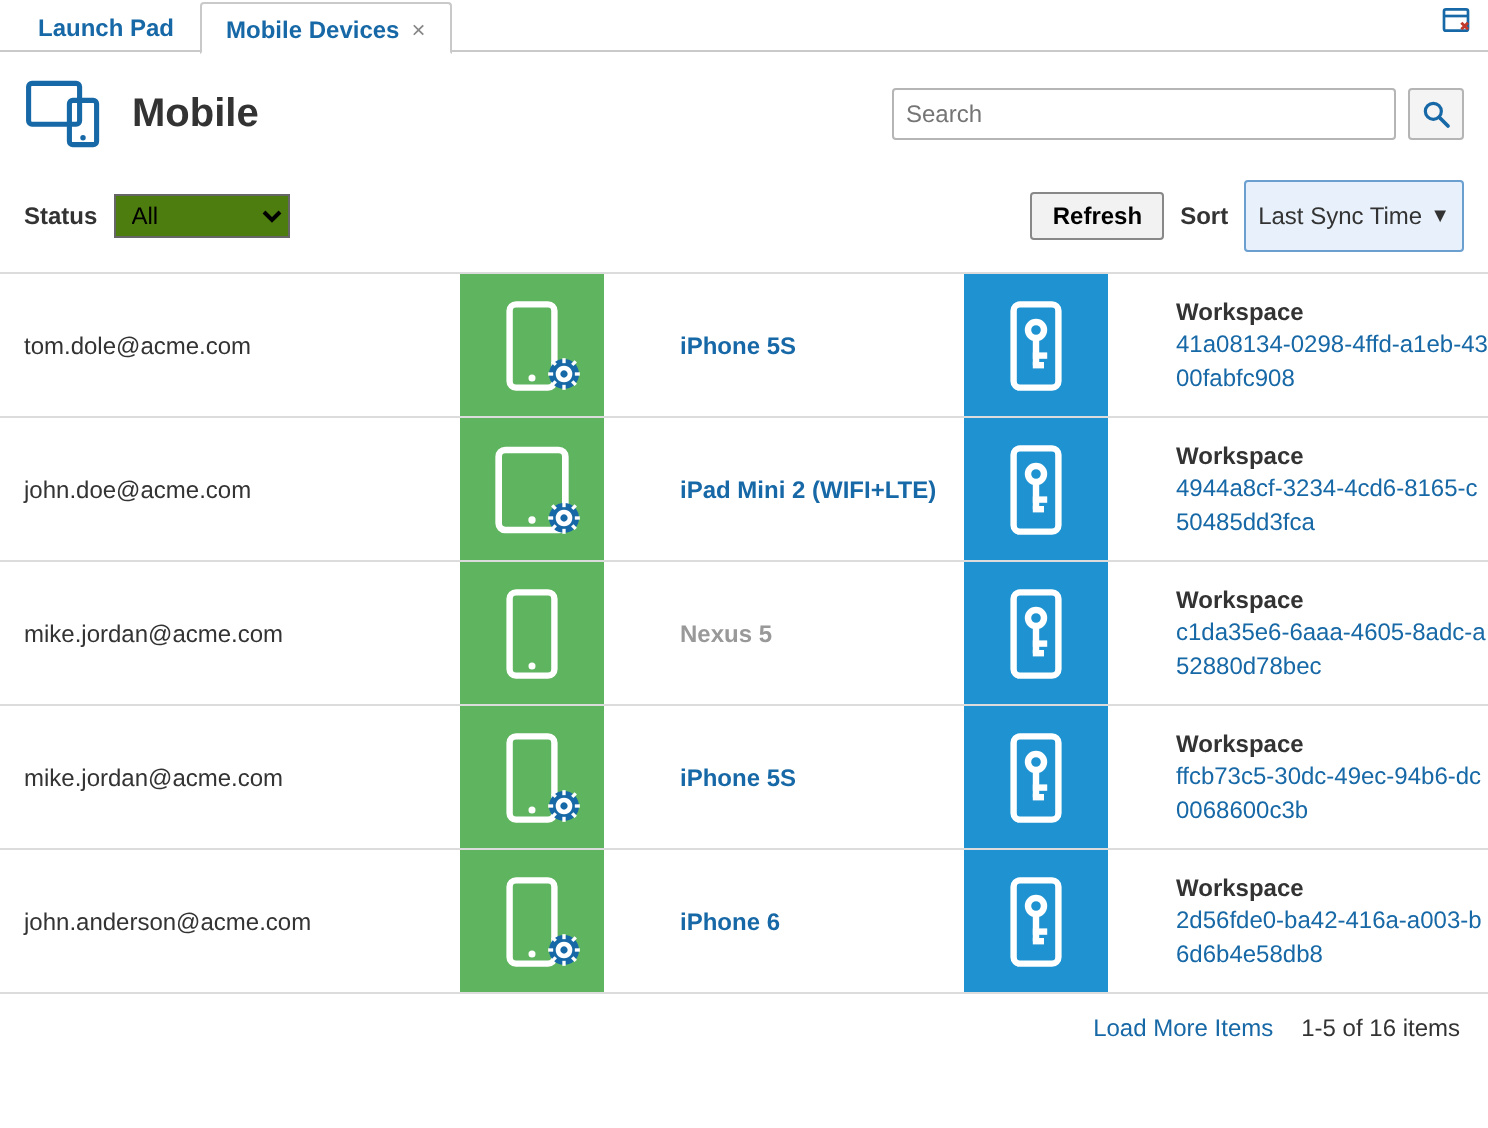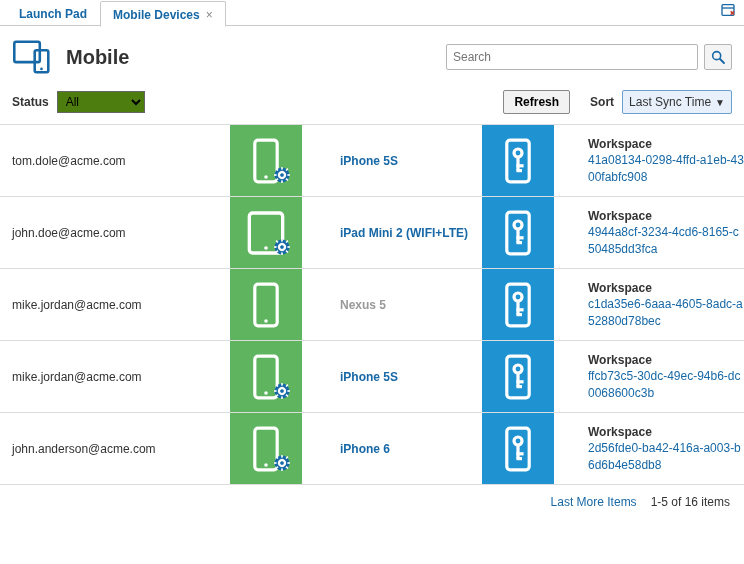--- a/index.html
+++ b/index.html
@@ -112,28 +112,28 @@
   .toolbar-spacer { flex: 1; }
   .btn {
     height: 24px;
     padding: 2px 10px;
     border: 1px solid #888;
     background: #f2f2f2;
     font-size: 12px;
     font-weight: bold;
     border-radius: 2px;
     cursor: pointer;
-    margin-right: 20px;
+    margin-right: 8px;
   }
   .sort-select-wrap {
     display: inline-flex;
     align-items: center;
     border: 1px solid #6a9fd0;
     background: #e8f1fb;
-    height: 24px;
+    height: 36px;
     padding: 0 6px;
     border-radius: 2px;
     color: #333;
     cursor: pointer;
     gap: 4px;
     justify-content: center;
   }
   .sort-select-wrap .caret { font-size: 10px; color:#333;}
   .list {
     border-top: 1px solid #dcdcdc;
@@ -395,15 +395,15 @@
         </svg>
       </div>
       <div class="cell-ws">
         <span class="ws-label">Workspace</span>
         <span class="ws-id">2d56fde0-ba42-416a-a003-b6d6b4e58db8</span>
       </div>
     </div>
   </div>
 
 <div class="footer">
-  <span class="load-more">Last More Items</span>
+  <span class="load-more">Load More Items</span>
   <span>1-5 of 16 items</span>
 </div>
 
 </body></html>

